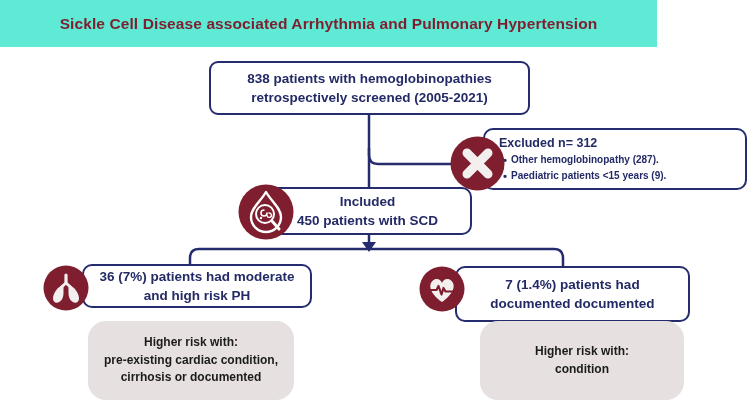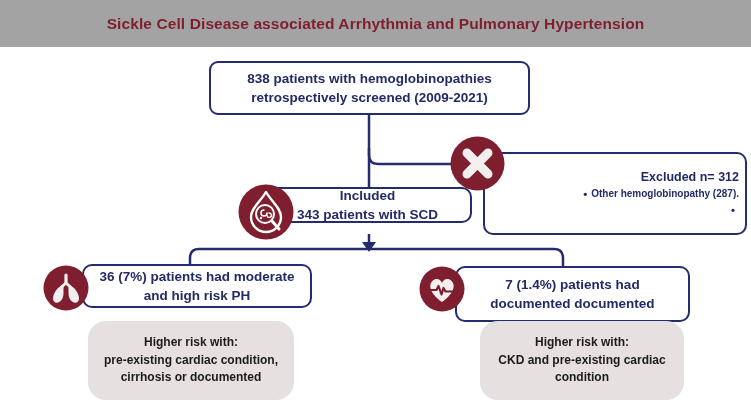--- a/index.html
+++ b/index.html
@@ -5,44 +5,44 @@
   html,body{margin:0;padding:0;}
   body{
     width:751px;height:404px;position:relative;overflow:hidden;
     background:#ffffff;
     font-family:"Liberation Sans","DejaVu Sans",sans-serif;
     -webkit-font-smoothing:antialiased;
   }
   .abs{position:absolute;}
   
   .title-band{
-    left:0;top:0;width:751px;height:47px;background:#a3a3a3;
+    left:0;top:0;width:657px;height:47px;background:#5eead4;
     display:flex;align-items:center;justify-content:center;
   }
   .title-band .t{
     color:#7E1E2E;font-weight:bold;font-size:15.5px;letter-spacing:.1px;white-space:nowrap;
   }
   
   .nbox{
     background:#ffffff;border:2.5px solid #252C6E;box-sizing:border-box;
     display:flex;flex-direction:column;align-items:center;justify-content:center;
     color:#232A66;font-weight:bold;text-align:center;
   }
   .nbox .ln{white-space:nowrap;line-height:19px;font-size:13.5px;}
   .box-screened{left:209px;top:61px;width:321px;height:54px;border-radius:9px;}
   .box-excluded{
-    left:483px;top:128px;width:264px;height:83px;border-radius:10px;
-    align-items:flex-end;justify-content:center;padding:3px 6px 3px 14px;margin-top:24px;
+    left:483px;top:128px;width:264px;height:62px;border-radius:10px;
+    align-items:flex-start;justify-content:center;padding:3px 6px 3px 14px;
   }
   .box-excluded .hd{font-size:12.5px;text-align:center;line-height:17px;white-space:nowrap;}
   .box-excluded .bullet-row{display:flex;align-items:flex-start;line-height:16px;}
   .box-excluded .bullet-row .dot{width:12px;flex:0 0 12px;font-size:11.5px;text-align:center;}
   .box-excluded .bullet-row .dot::before{content:"\2022";}
   .box-excluded .bullet-row .bt{font-size:10px;white-space:nowrap;text-align:left;}
-  .box-included{left:263px;top:187px;width:209px;height:36px;border-radius:10px;}
+  .box-included{left:263px;top:187px;width:209px;height:48px;border-radius:10px;}
   .box-ph{left:82px;top:264px;width:230px;height:44px;border-radius:10px;}
   .box-arr{left:455px;top:266px;width:235px;height:56px;border-radius:10px;}
   
   .gbox{
     background:#E7E0E0;border-radius:18px;box-sizing:border-box;
     display:flex;flex-direction:column;align-items:center;justify-content:center;
     color:#1B1B1B;font-weight:bold;text-align:center;
   }
   .gbox .ln{white-space:nowrap;line-height:17.5px;font-size:12px;}
   .box-ph-risk{left:88px;top:321px;width:206px;height:79px;}
@@ -63,44 +63,45 @@
     <path d="M 369 114 L 369 189"></path>
     <path d="M 369 148 L 369 155 Q 369 164 378 164 L 458 164"></path>
     <path d="M 369 234 L 369 243"></path>
     <path d="M 190 267 L 190 258 Q 190 249 199 249 L 554 249 Q 563 249 563 258 L 563 269"></path>
   </g>
   <polygon fill="#252C6E" points="362,242 376,242 369,252"></polygon>
 </svg>
 
 <div class="abs nbox box-screened">
   <div class="ln">838 patients with hemoglobinopathies</div>
-  <div class="ln">retrospectively screened (2009-2021)</div>
+  <div class="ln">retrospectively screened (2005-2021)</div>
 </div>
 
 <div class="abs nbox box-excluded">
   <div class="hd">Excluded n= 312</div>
   <div class="bullet-row">
     <span class="dot"></span>
     <span class="bt">Other hemoglobinopathy (287).</span>
   </div>
   <div class="bullet-row">
     <span class="dot"></span>
+    <span class="bt">Paediatric patients &lt;15 years (9).</span>
   </div>
 </div>
 
 <div class="abs icon-wrap" style="left:450px;top:136px;">
   <svg width="55" height="55" viewBox="0 0 55 55">
     <circle cx="27.5" cy="27.5" r="27" fill="#7E1E2E"></circle>
     <path d="M17 17 L38 38 M38 17 L17 38" stroke="#F4EFEF" stroke-width="9" stroke-linecap="round"></path>
   </svg>
 </div>
 
 <div class="abs nbox box-included">
   <div class="ln">Included</div>
-  <div class="ln">343 patients with SCD</div>
+  <div class="ln">450 patients with SCD</div>
 </div>
 
 <div class="abs icon-wrap" style="left:238px;top:184px;">
   <svg width="56" height="56" viewBox="0 0 56 56">
     <circle cx="28" cy="28" r="27.5" fill="#7E1E2E"></circle>
     <path d="M28 8 C23 17 13 24 13 33 A15 15 0 0 0 43 33 C43 24 33 17 28 8 Z" fill="none" stroke="#FFFFFF" stroke-width="2.4" stroke-linejoin="round"></path>
     <circle cx="27" cy="30" r="9" fill="none" stroke="#FFFFFF" stroke-width="2"></circle>
     <path d="M34 37 L41 45" stroke="#FFFFFF" stroke-width="3" stroke-linecap="round"></path>
     <path d="M26 26 a3 3 0 1 0 3 3" fill="none" stroke="#FFFFFF" stroke-width="1.6" stroke-linecap="round"></path>
     <path d="M31 29 a2.2 2.2 0 1 1 -2 2.5" fill="none" stroke="#FFFFFF" stroke-width="1.4" stroke-linecap="round"></path>
@@ -137,15 +138,14 @@
 </div>
 
 <div class="abs gbox box-ph-risk">
   <div class="ln">Higher risk with:</div>
   <div class="ln">pre-existing cardiac condition,</div>
   <div class="ln">cirrhosis or documented</div>
 </div>
 
 <div class="abs gbox box-arr-risk">
   <div class="ln">Higher risk with:</div>
-  <div class="ln">CKD and pre-existing cardiac</div>
   <div class="ln">condition</div>
 </div>
 
 </body></html>

